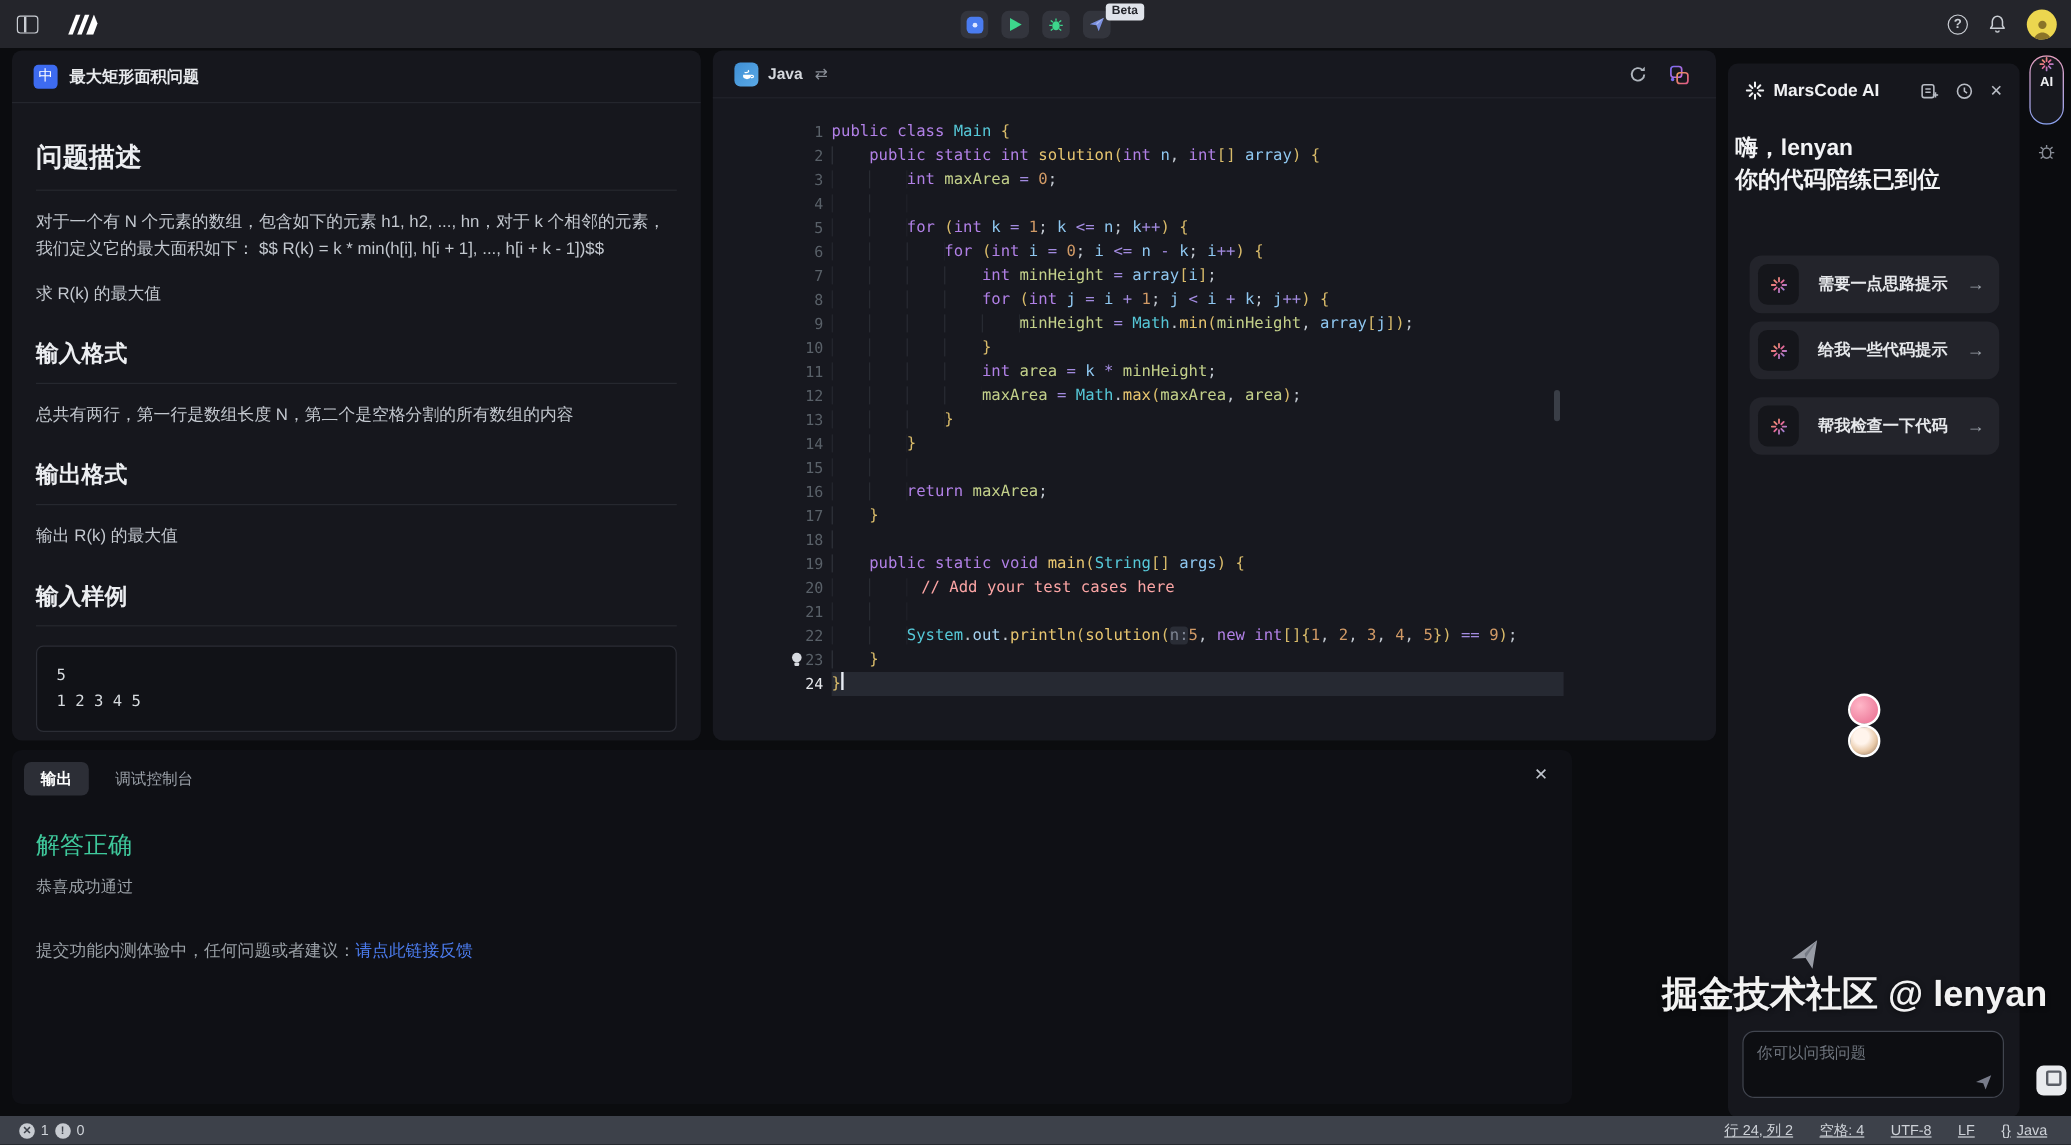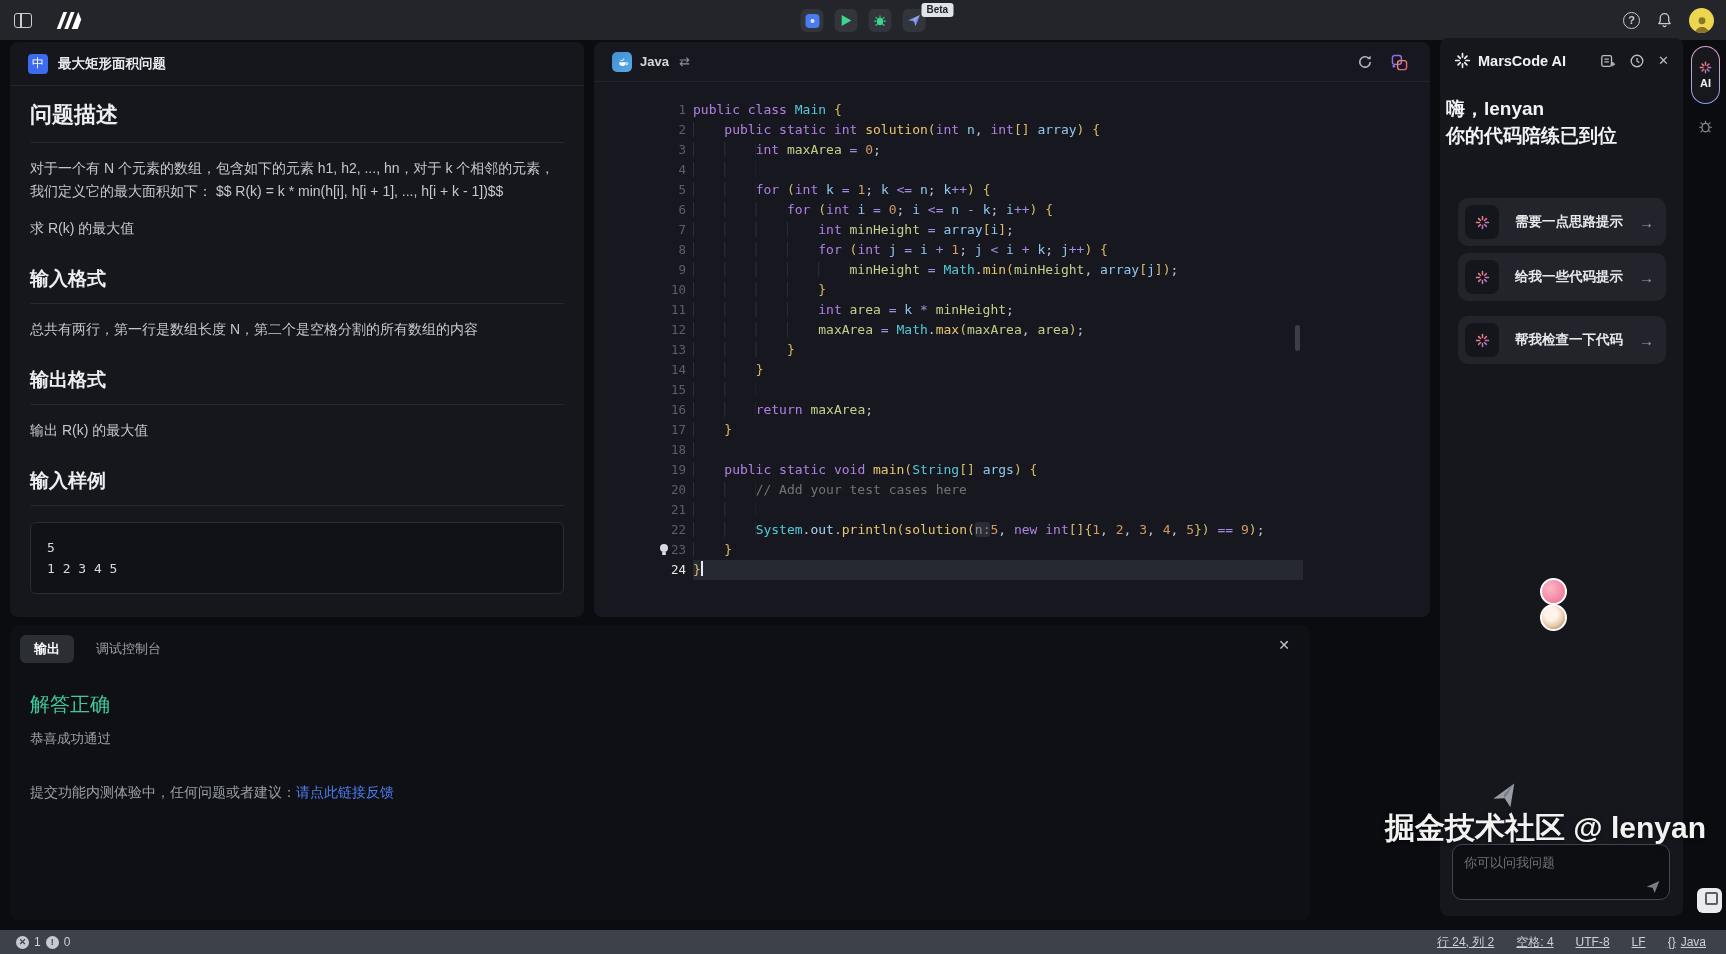--- a/index.html
+++ b/index.html
@@ -21,21 +21,21 @@
 
   
   .panel { position:absolute; border-radius:8px; }
 
   
   .problem { left:10px; top:42px; width:574px; height:575px; background:#16171d; overflow:hidden; }
   .prob-head { height:44px; display:flex; align-items:center; gap:10px; padding:0 18px; border-bottom:1px solid #24262d; }
   .diff-badge { width:20px; height:20px; border-radius:4px; background:#3d6bf0; color:#fff; font-size:12px; display:flex; align-items:center; justify-content:center; }
   .prob-title { font-size:13.5px; font-weight:bold; color:#e8eaed; }
   .prob-body { padding:4px 20px 0; }
-  .prob-body h1 { font-size:22px; color:#eceef1; margin-top:10px; padding-bottom:12px; border-bottom:1px solid #26282f; }
+  .prob-body h1 { font-size:22px; color:#eceef1; margin-top:26px; padding-bottom:12px; border-bottom:1px solid #26282f; }
   .prob-body h2 { font-size:19px; color:#eceef1; margin-top:26px; padding-bottom:11px; border-bottom:1px solid #26282f; }
   .prob-body p { margin:14px 0; font-size:14px; line-height:23px; color:#c3c8cf; }
   .sample-box { margin:16px 0 6px; border:1px solid #2b2d35; background:#111217; border-radius:6px; padding:14px 16px; font-family:"DejaVu Sans Mono",monospace; font-size:13px; line-height:21px; color:#d6dade; }
 
   
   .editor { left:594px; top:42px; width:836px; height:575px; background:#17181f; }
   .ed-tabbar { height:40px; display:flex; align-items:center; padding:0 18px; border-bottom:1px solid #22242b; position:relative; }
   .java-ic { width:20px; height:20px; border-radius:5px; background:linear-gradient(135deg,#3f8fd4,#5aa9e6); display:flex; align-items:center; justify-content:center; }
   .ed-tab-label { margin-left:8px; font-size:13px; color:#d4d7dc; font-weight:bold; }
   .swap-ic { margin-left:10px; color:#8a8f98; font-size:13px; cursor:pointer; }
@@ -43,44 +43,44 @@
   .code-viewport { position:absolute; left:0; top:58px; width:709px; bottom:0; font-family:"DejaVu Sans Mono",monospace; font-size:13px; }
   .code-line { display:flex; height:20px; line-height:20px; position:relative; }
   .gutter { width:92px; text-align:right; color:#596068; font-size:12.5px; flex:none; white-space:pre; }
   .code-line.active .gutter { color:#e6e8ec; }
   .lc { flex:1; margin-left:7px; white-space:pre; }
   .code-line.active .lc { background:#262932; }
   .lc span { white-space:pre; }
   .tk-kw { color:#b180e6;text-align:right; } .tk-cls { color:#56c8d8; } .tk-fn { color:#e8c670; }
   .tk-vr { color:#8fc7f0; } .tk-lc { color:#c3d08a; } .tk-nm { color:#d19a66; }
   .tk-op { color:#a38be0; } .tk-br { color:#d9bb6a; } .tk-pn { color:#c2c8d0; }
-  .tk-cm { color:#737373; } .tk-pr { color:#a8d4f2; }
+  .tk-cm { color:#fca5a5;margin-left:12px; } .tk-pr { color:#a8d4f2; }
   .tk-hn { color:#7f8694; background:#2a2d36; border-radius:3px; }
   .tk-ind { background-image:linear-gradient(to right,#2b2e36 1px,transparent 1px); background-size:4ch 100%; }
   .cursor { display:inline-block; width:2px; height:15px; background:#e8ecf4; vertical-align:-2px; }
   .bulb { position:absolute; left:64px; top:3px; }
   .scroll-thumb { position:absolute; left:701px; top:283px; width:5px; height:26px; border-radius:3px; background:#3a3e47; cursor:pointer; }
 
   
-  .ai { left:1440px; top:38px; width:243px; height:878px; background:#16171d; }
+  .ai { left:1440px; top:53px; width:243px; height:878px; background:#16171d; }
   .ai-head { display:flex; align-items:center; padding:14px 14px 0; gap:7px; }
   .ai-title { font-size:14.5px; font-weight:bold; color:#f0f1f3; flex:1; }
   .ai-head-ics { display:flex; gap:13px; align-items:center; color:#b8bcc4; }
   .ai-greet { padding:26px 6px 0; font-size:19px; font-weight:bold; color:#f2f3f5; line-height:27px; }
   .sug-card { position:absolute; left:18px; width:208px; height:48px; background:#23242b; border-radius:10px; display:flex; align-items:center; padding:0 12px 0 7px; cursor:pointer; }
   .sug-icbox { width:34px; height:34px; border-radius:8px; background:#15161b; display:flex; align-items:center; justify-content:center; flex:none; }
   .sug-label { flex:1; text-align:center; font-size:13.5px; font-weight:bold; color:#e6e8eb; }
   .sug-arrow { color:#9aa0a8; font-size:15px; }
   .chat-input { position:absolute; left:12px; top:806px; width:218px; height:56px; background:#0d0e12; border:1px solid #41454f; border-radius:10px; padding:9px 11px; }
   .chat-input textarea { width:100%; height:100%; background:transparent; border:none; outline:none; resize:none; color:#d4d7dc; font-size:13px; font-family:"Liberation Sans",sans-serif; }
   .chat-input textarea::placeholder { color:#6f757e; }
   .chat-send { position:absolute; right:8px; bottom:4px; opacity:.85; }
 
   
-  .rail-ai { position:absolute; left:1691px; top:46px; width:29px; height:58px; border-radius:15px; border:1px solid transparent; background:linear-gradient(#17181e,#17181e) padding-box, linear-gradient(180deg,#e8a0c0,#8aa2f0) border-box; display:flex; flex-direction:column; align-items:center; justify-content:center; gap:3px; cursor:pointer; }
+  .rail-ai { position:absolute; left:1691px; top:46px; width:29px; height:58px; border-radius:15px; border:1px solid transparent; background:linear-gradient(#17181e,#17181e) padding-box, linear-gradient(180deg,#e8a0c0,#8aa2f0) border-box; display:flex; flex-direction:column; align-items:center; gap:3px; cursor:pointer; }
   .rail-ai-label { font-size:11px; font-weight:bold; color:#f0f1f3; }
   .rail-bug { position:absolute; left:1697px; top:118px; cursor:pointer; }
 
   
   .bottom { left:10px; top:625px; width:1300px; height:295px; background:#0f1015; }
   .out-tabs { display:flex; gap:8px; padding:10px 10px 0; }
   .out-tab { font-size:13px; padding:5px 14px; border-radius:6px; color:#9aa0a8; cursor:pointer; }
   .out-tab.active { background:#2c2e36; color:#fff; font-weight:bold; }
   .out-close { position:absolute; right:20px; top:12px; color:#c2c7cf; font-size:14px; cursor:pointer; }
   .result-title { margin:28px 0 0 20px; font-size:20px; color:#3fc99c; }

